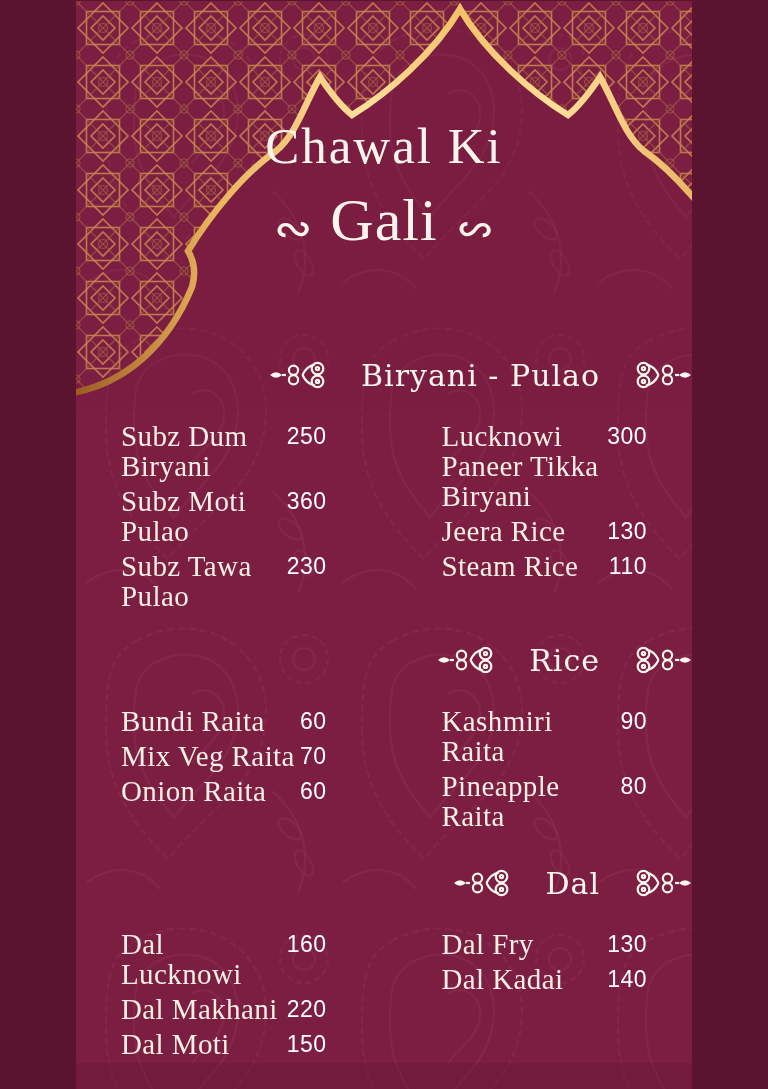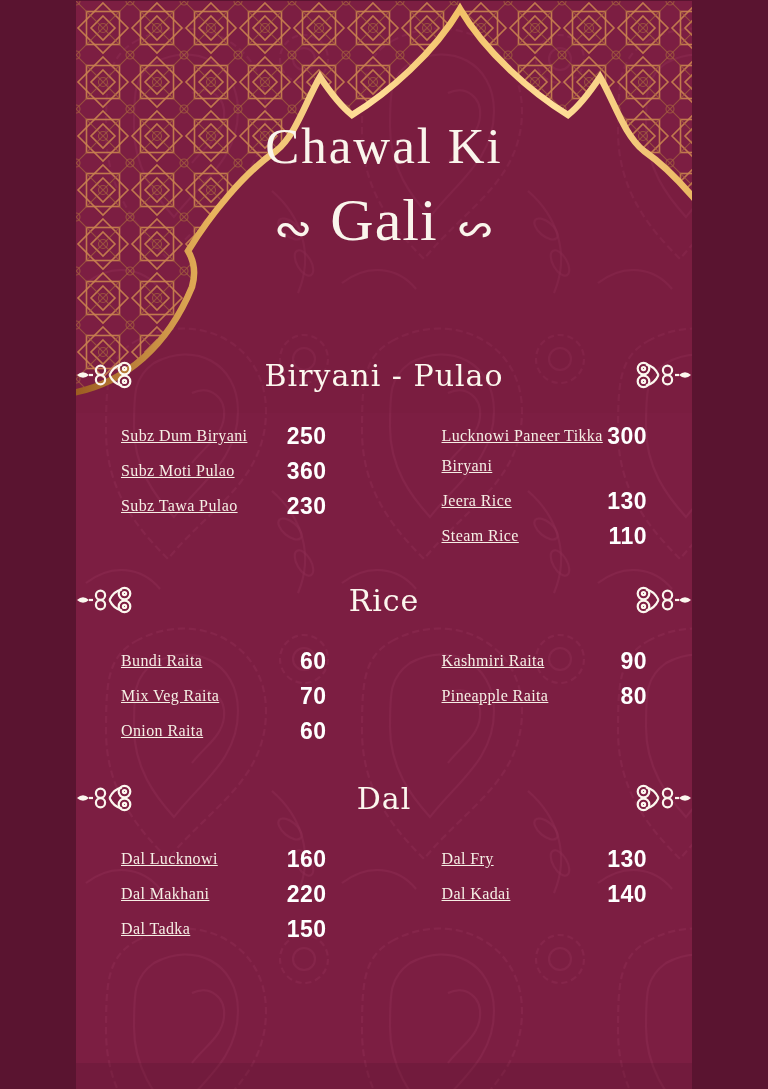--- a/index.html
+++ b/index.html
@@ -31,21 +31,21 @@
   }
   .swirl.flip{transform:translateY(8px) scaleX(-1);}
   .title-line2{
     font-size:60px;line-height:82px;letter-spacing:1px;
     font-family:"Liberation Serif","DejaVu Serif",serif;
   }
 
   
   .menu{position:absolute;left:0;top:352px;width:100%;}
   .heading-row{
-    display:flex;align-items:center;justify-content:space-between;gap:26px;
+    display:flex;align-items:center;justify-content:flex-end;gap:26px;
     height:44px;color:#FCF7EE;
   }
   .heading-row.h-raita{margin-top:22px;}
   .heading-row.h-dal{margin-top:25px;}
   .heading-text{
     font-family:"DejaVu Serif",serif;
     font-size:30px;letter-spacing:1px;white-space:nowrap;
   }
   svg.orn{display:block;}
   svg.orn.flip{transform:scaleX(-1);}
@@ -55,27 +55,26 @@
     padding:0 45px;
     display:flex;gap:115px;
   }
   .col{flex:1 1 0;min-width:0;}
   .row{
     display:flex;justify-content:space-between;align-items:flex-start;
     min-height:30px;margin-bottom:5px;
   }
   .item-name{
     max-width:208px;
-    font-size:16px;line-height:30px;letter-spacing:.4px;
+    font-size:29px;line-height:30px;letter-spacing:.4px;
     color:#F6EFE5;
-    text-decoration:underline;
   }
   .item-price{
     font-family:"Liberation Sans","DejaVu Sans",sans-serif;
-    font-weight:700;font-size:23px;line-height:30px;letter-spacing:.5px;
+    font-weight:400;font-size:23px;line-height:30px;letter-spacing:.5px;
     color:#FFFFFF;text-align:left;
   }
 </style>
 </head>
 <body>
 
 <div class="page">
 
   <svg class="bg" width="768" height="1089" viewBox="0 0 768 1089">
     <defs>
@@ -254,21 +253,21 @@
         <div class="col">
           <div class="row">
             <span class="item-name">Dal Lucknowi</span>
             <span class="item-price">160</span>
           </div>
           <div class="row">
             <span class="item-name">Dal Makhani</span>
             <span class="item-price">220</span>
           </div>
           <div class="row">
-            <span class="item-name">Dal Tadka</span>
+            <span class="item-name">Dal Moti</span>
             <span class="item-price">150</span>
           </div>
         </div>
         <div class="col">
           <div class="row">
             <span class="item-name">Dal Fry</span>
             <span class="item-price">130</span>
           </div>
           <div class="row">
             <span class="item-name">Dal Kadai</span>

